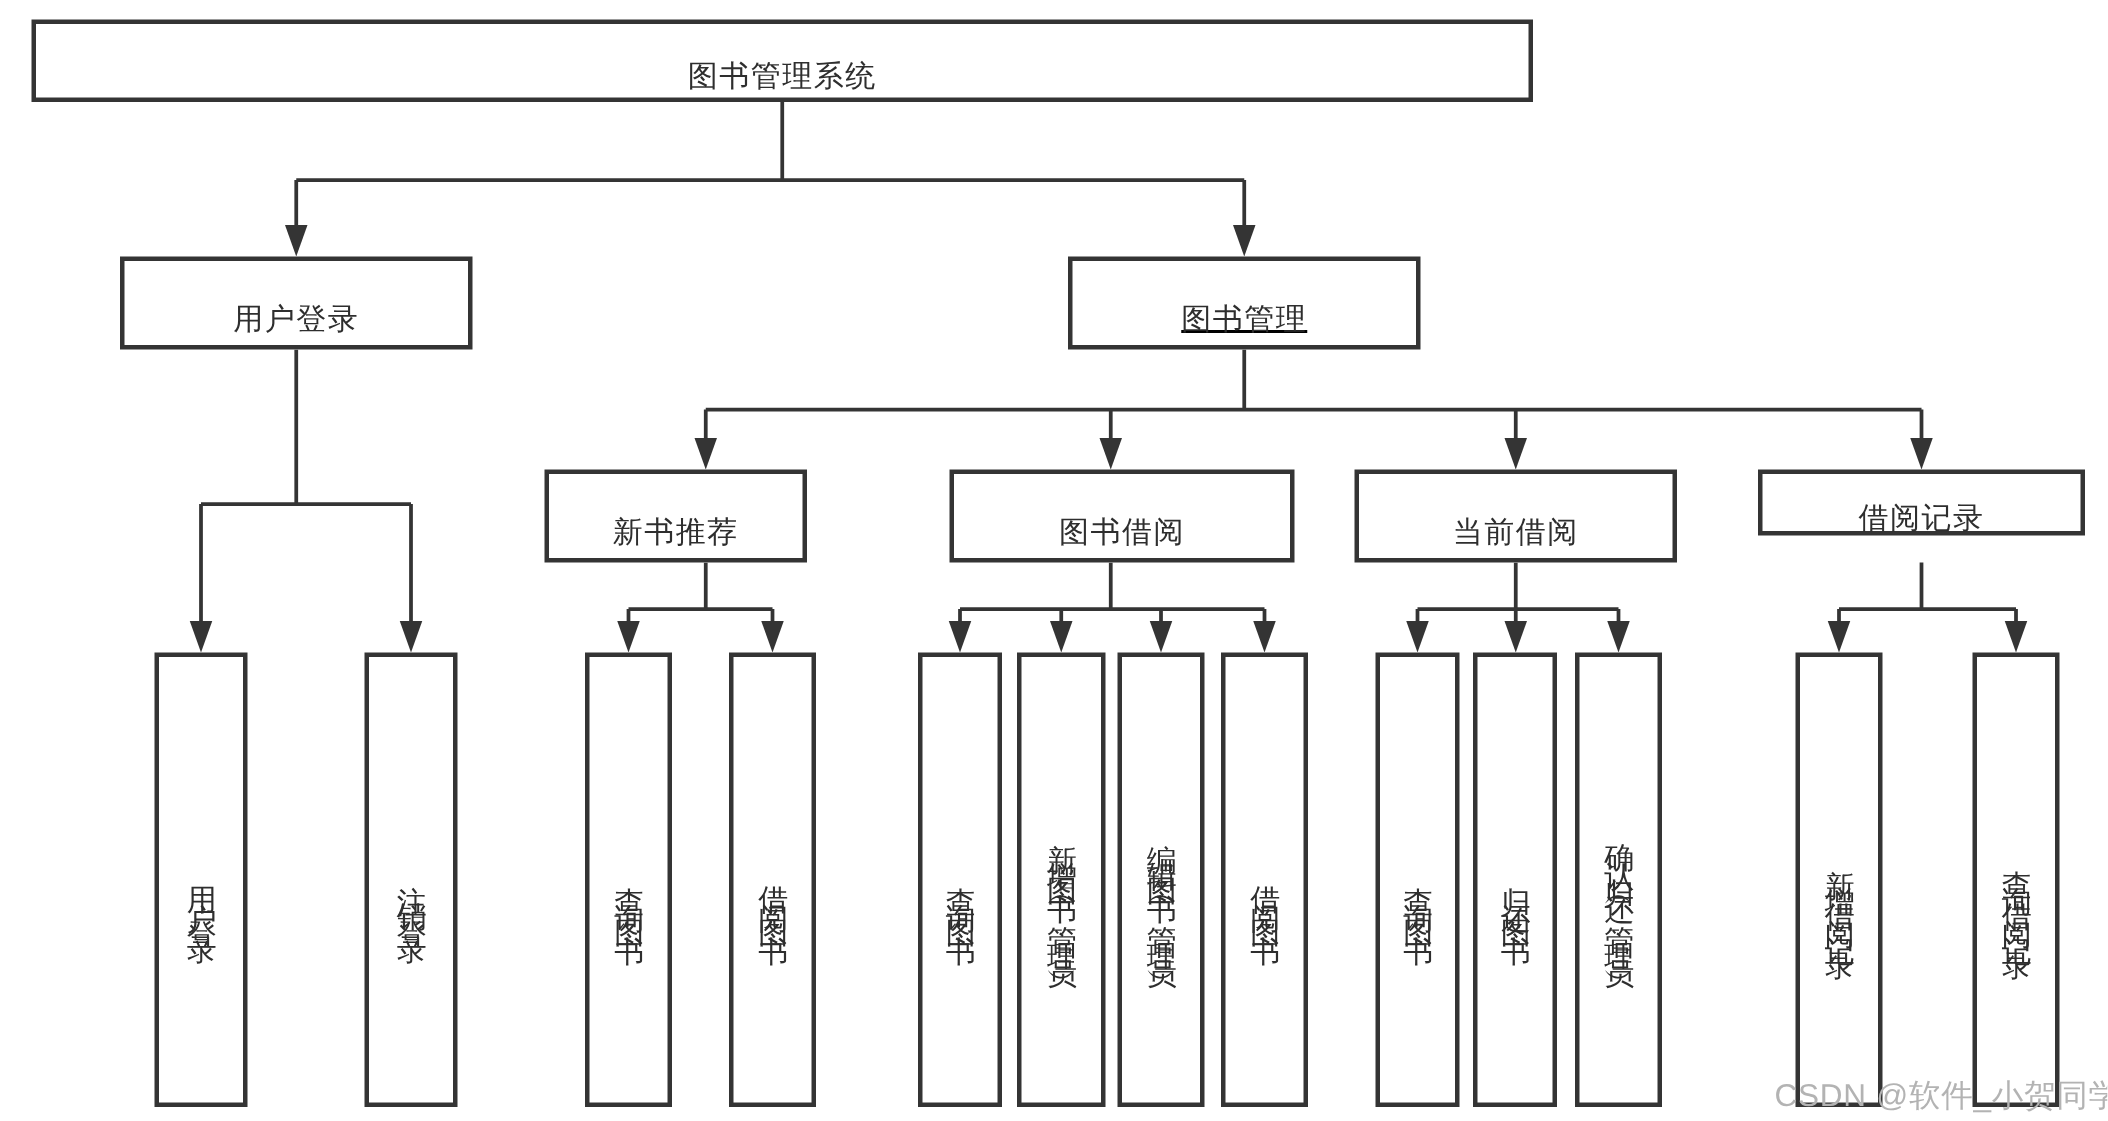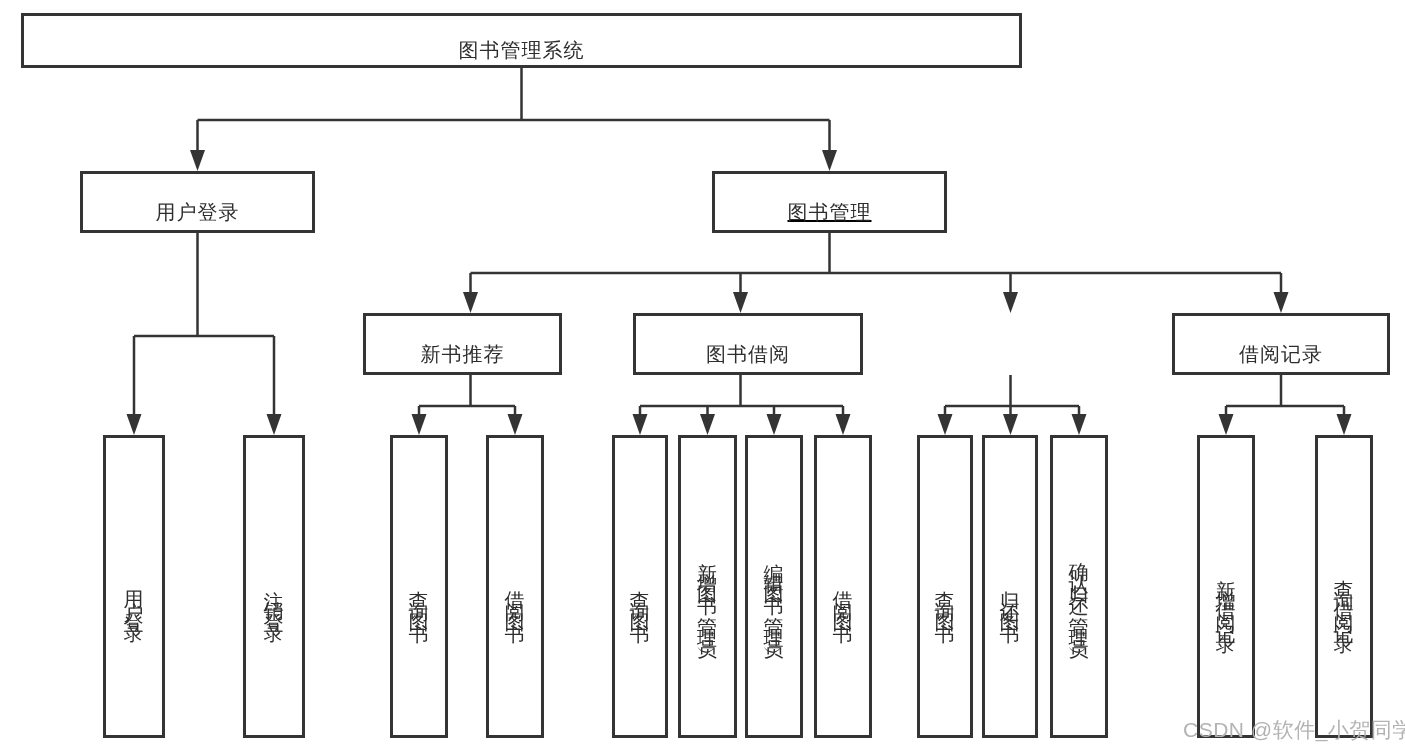--- a/index.html
+++ b/index.html
@@ -105,27 +105,30 @@
     <span class="label">图书管理系统</span>
   </div>
 
   <div class="box" style="left:80px; top:171px; width:235px; height:62px;">
     <span class="label">用户登录</span>
   </div>
   <div class="box" style="left:712px; top:171px; width:235px; height:62px;text-decoration:underline;">
     <span class="label">图书管理</span>
   </div>
 
-  <div class="box" style="left:363px; top:313px; width:199px; height:62px;">
+  <div class="box" style="left:363px; top:313px; width:175px; height:62px;">
     <span class="label">新书推荐</span>
   </div>
   <div class="box" style="left:633px; top:313px; width:230px; height:62px;">
     <span class="label">图书借阅</span>
   </div>
-  <div class="box" style="left:1172px; top:313px; width:218px; height:62px;">
+  <div class="box" style="left:903px; top:313px; width:215px; height:62px;">
+    <span class="label">当前借阅</span>
+  </div>
+  <div class="box" style="left:1172px; top:313px; width:218px; height:44px;">
     <span class="label">借阅记录</span>
   </div>
 
   <div class="box leaf" style="left:103px; top:435px; width:62px; height:303px;">
     <span class="label">用户登录</span>
   </div>
   <div class="box leaf" style="left:243px; top:435px; width:62px; height:303px;">
     <span class="label">注销登录</span>
   </div>
 

